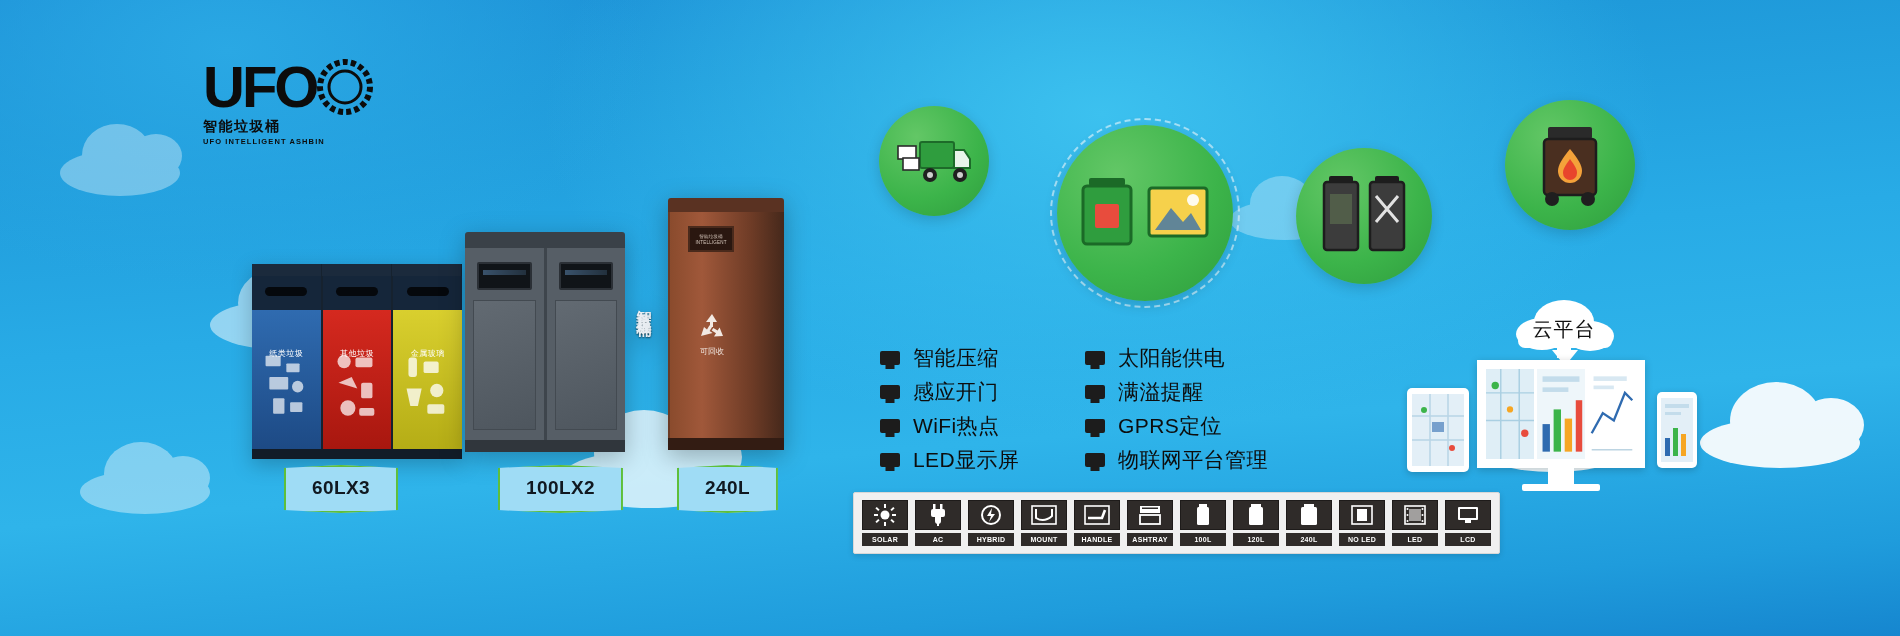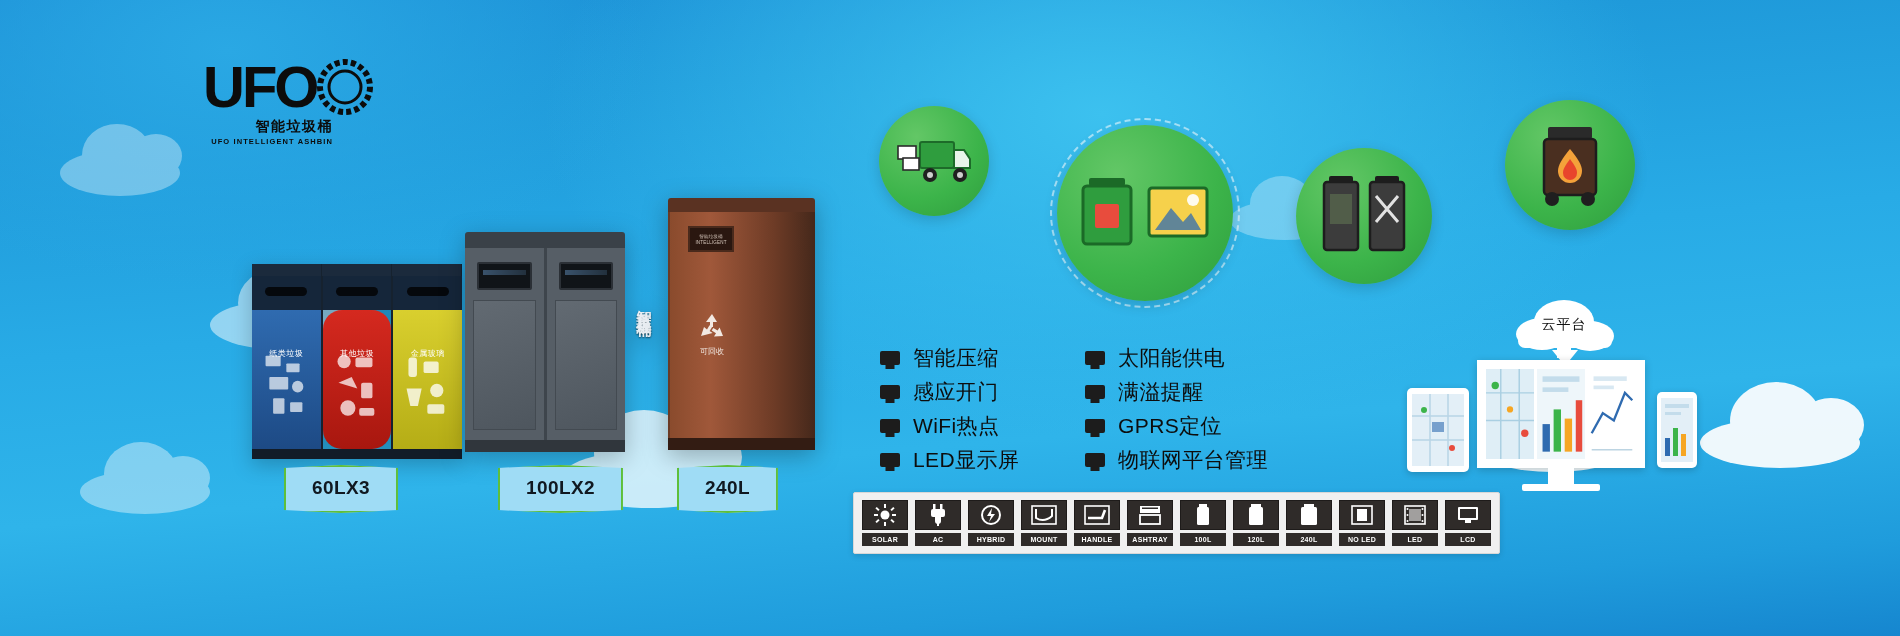--- a/index.html
+++ b/index.html
@@ -64,21 +64,20 @@
   .cl-g::before { width: 64px; height: 56px; left: 20px; top: -24px; }
   .cl-g::after  { width: 46px; height: 38px; left: 64px; top: -12px; }
 
   
   .logo {
     position: absolute;
     left: 203px;
     top: 58px;
     width: 130px;
     height: 92px;
-    text-align: right;
   }
   .logo-mark {
     display: flex;
     align-items: center;
     height: 58px;
   }
   .logo-uf {
     font-family: "Liberation Sans", sans-serif;
     font-weight: 700;
     font-size: 58px;
@@ -125,21 +124,21 @@
   .tri-slot {
     position: absolute; left: 50%; transform: translateX(-50%);
     top: 11px; width: 42px; height: 9px; border-radius: 5px; background: #05080c;
   }
   .tri-label {
     position: absolute; top: 38px; left: 0; right: 0;
     text-align: center; font-size: 8px; color: #ffffff; letter-spacing: .5px;
   }
   .tri-panel { height: 139px; position: relative; }
   .tri-panel.blue   { background: linear-gradient(180deg,#2f6bb0 0%, #1d4a85 100%); }
-  .tri-panel.red    { background: linear-gradient(180deg,#d5291f 0%, #a8170f 100%); border-radius: 19px; }
+  .tri-panel.red    { background: linear-gradient(180deg,#d5291f 0%, #a8170f 100%); }
   .tri-panel.yellow { background: linear-gradient(180deg,#d9cf2e 0%, #b5ad16 100%); }
   .tri-glyphs {
     position: absolute; top: 34px; left: 6px; right: 6px; bottom: 8px;
     opacity: .85;
   }
   .tri-foot { height: 10px; background: #121c28; }
 
   
   .bin-double { left: 465px; top: 232px; width: 160px; height: 220px;
     filter: drop-shadow(0 6px 12px rgba(0,0,0,.25)); }
@@ -162,21 +161,21 @@
   }
   .dbl-foot { height: 12px; background: #30363c; }
   .dbl-side-text {
     position: absolute; right: -28px; top: 66px;
     writing-mode: vertical-rl;
     font-size: 15px; font-weight: 700; color: #e9eef3; letter-spacing: 3px;
     text-shadow: 0 1px 2px rgba(0,0,0,.6);
   }
 
   
-  .bin-brown { left: 668px; top: 198px; width: 147px; height: 252px;
+  .bin-brown { left: 668px; top: 198px; width: 116px; height: 252px;
     filter: drop-shadow(0 6px 12px rgba(0,0,0,.28)); }
   .brn-top { height: 14px; background: #5a3222; border-radius: 3px 3px 0 0; }
   .brn-body {
     height: 226px; position: relative;
     background: linear-gradient(90deg,#8a4b2d 0%, #a0583a 28%, #6d3b26 72%, #45281b 100%);
     border-left: 2px solid #6b3a24;
   }
   .brn-screen {
     position: absolute; left: 18px; top: 14px; width: 46px; height: 26px;
     background: #2a1710; border: 2px solid #4a2a1c;
@@ -296,21 +295,21 @@
     top: 296px;
     width: 112px;
     height: 56px;
   }
   .cloud-tag-shape {
     position: absolute; inset: 0;
   }
   .cloud-tag-text {
     position: absolute; left: 0; right: 0; top: 20px;
     text-align: center;
-    font-size: 14px;
+    font-size: 20px;
     font-weight: 500;
     color: #111;
     letter-spacing: 1px;
   }
   .cloud-arrow {
     position: absolute;
     left: 1552px;
     top: 350px;
     width: 0; height: 0;
     border-left: 13px solid transparent;

